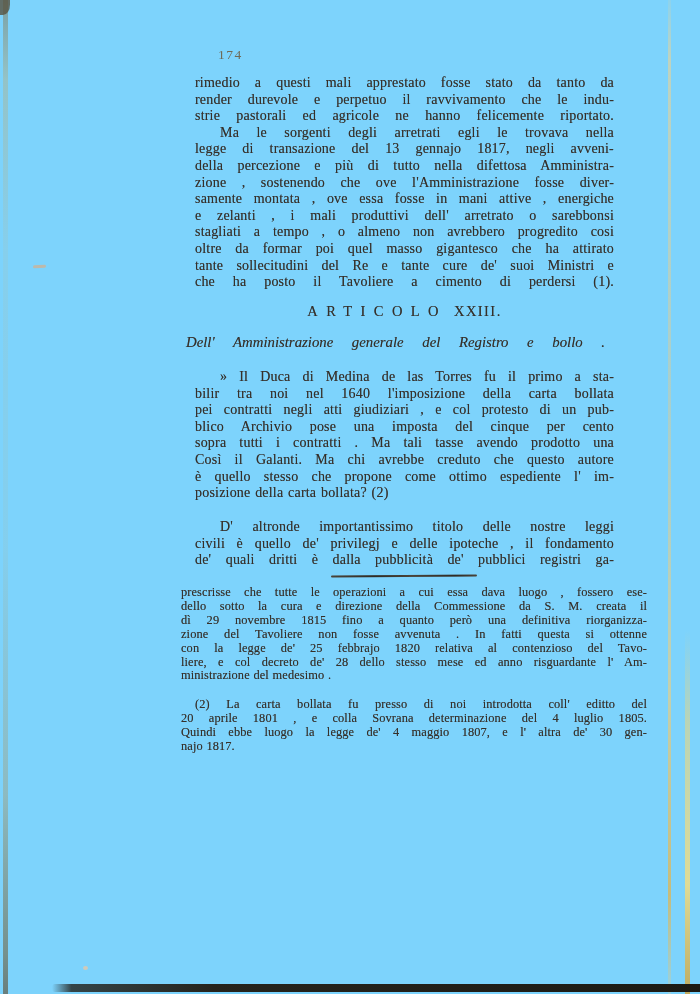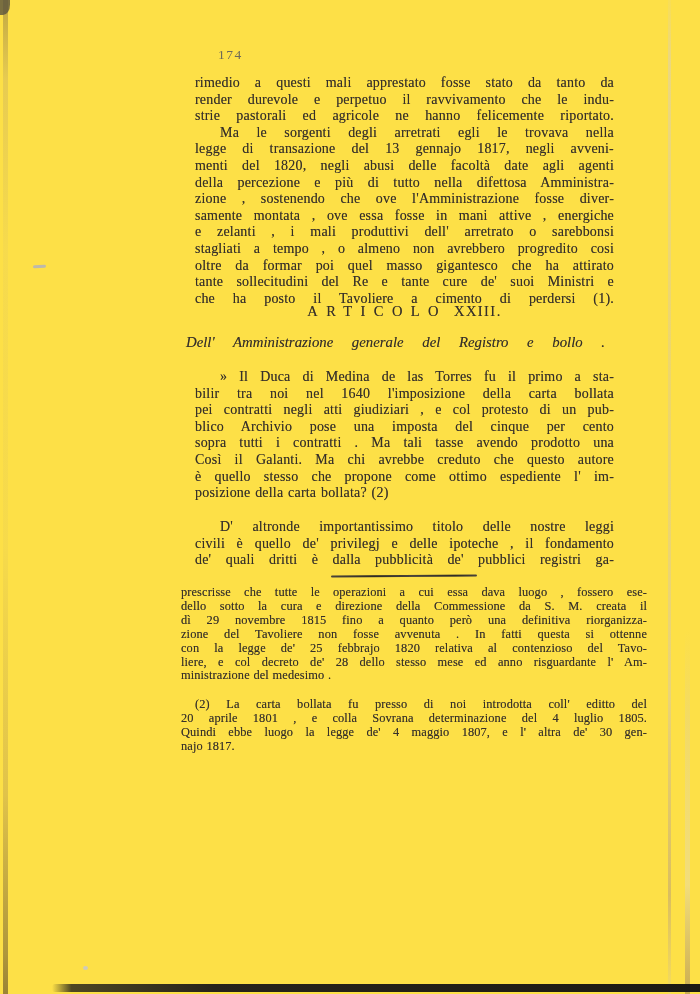--- a/index.html
+++ b/index.html
@@ -1,19 +1,19 @@
 <!DOCTYPE html>
 <html><head>
 <meta charset="utf-8">
 <style>
   html,body{margin:0;padding:0;background:#e9e7e0;}
   .page{
     position:relative;
     width:700px;height:994px;
-    background:#fde047;
+    background:#7dd3fc;
     overflow:hidden;
     font-family:"Liberation Serif","DejaVu Serif",serif;
     color:#36302a;
   }
   
   .gutter{
     position:absolute;left:0;top:0;width:18px;height:994px;pointer-events:none;
     background:
       linear-gradient(90deg, rgba(252,252,248,0) 0px, rgba(252,252,248,0) 9px, rgba(252,252,248,1) 18px),
       linear-gradient(180deg,
@@ -113,21 +113,20 @@
   <div class="speck"></div>
 
   <div class="pagenum">174</div>
 
   <div class="tblock main" style="top:59px;margin-top:16px;">
       <div class="line">rimedio a questi mali apprestato fosse stato da tanto da</div>
       <div class="line">render durevole e perpetuo il ravvivamento che le indu-</div>
       <div class="line">strie pastorali ed agricole ne hanno felicemente riportato.</div>
       <div class="line indent">Ma le sorgenti degli arretrati egli le trovava nella</div>
       <div class="line">legge di transazione del 13 gennajo 1817, negli avveni-</div>
-      <div class="line">menti del 1820, negli abusi delle facoltà date agli agenti</div>
       <div class="line">della percezione e più di tutto nella difettosa Amministra-</div>
       <div class="line">zione , sostenendo che ove l'Amministrazione fosse diver-</div>
       <div class="line">samente montata , ove essa fosse in mani attive , energiche</div>
       <div class="line">e zelanti , i mali produttivi dell' arretrato o sarebbonsi</div>
       <div class="line">stagliati a tempo , o almeno non avrebbero progredito cosi</div>
       <div class="line">oltre da formar poi quel masso gigantesco che ha attirato</div>
       <div class="line">tante sollecitudini del Re e tante cure de' suoi Ministri e</div>
       <div class="line">che ha posto il Tavoliere a cimento di perdersi (1).</div>
     </div>
 

